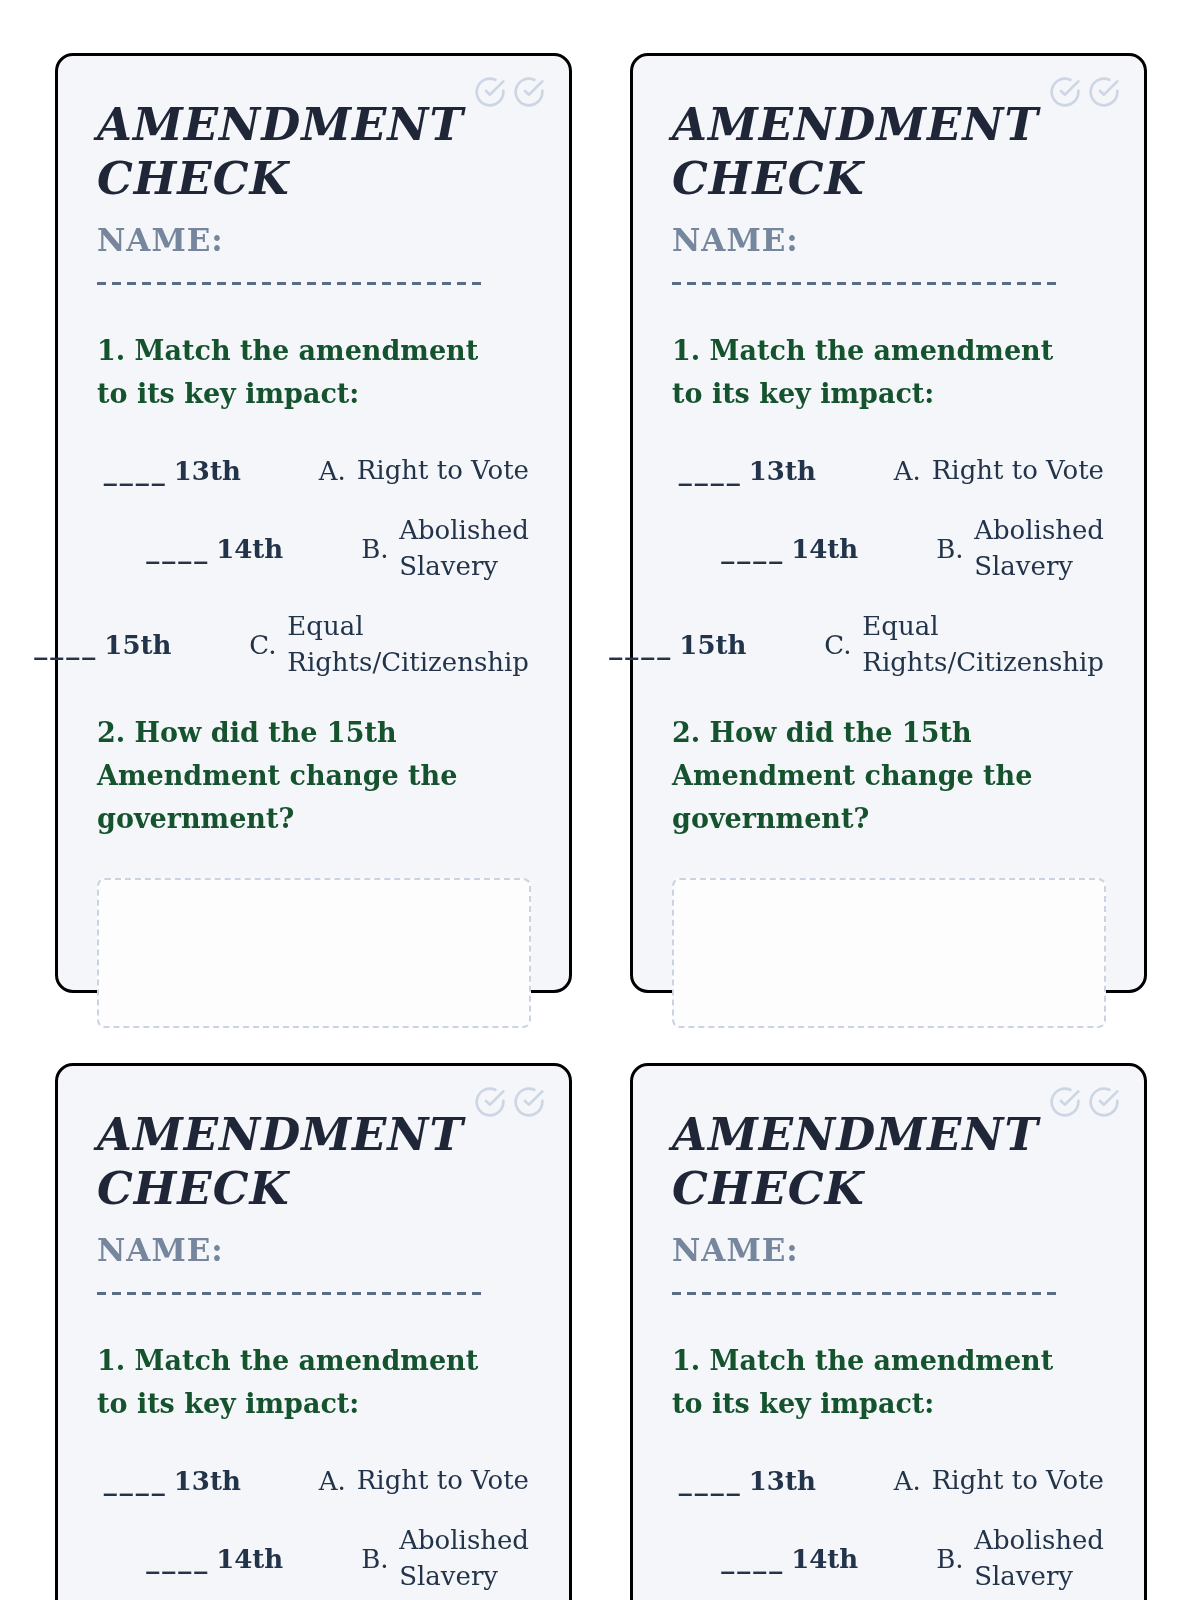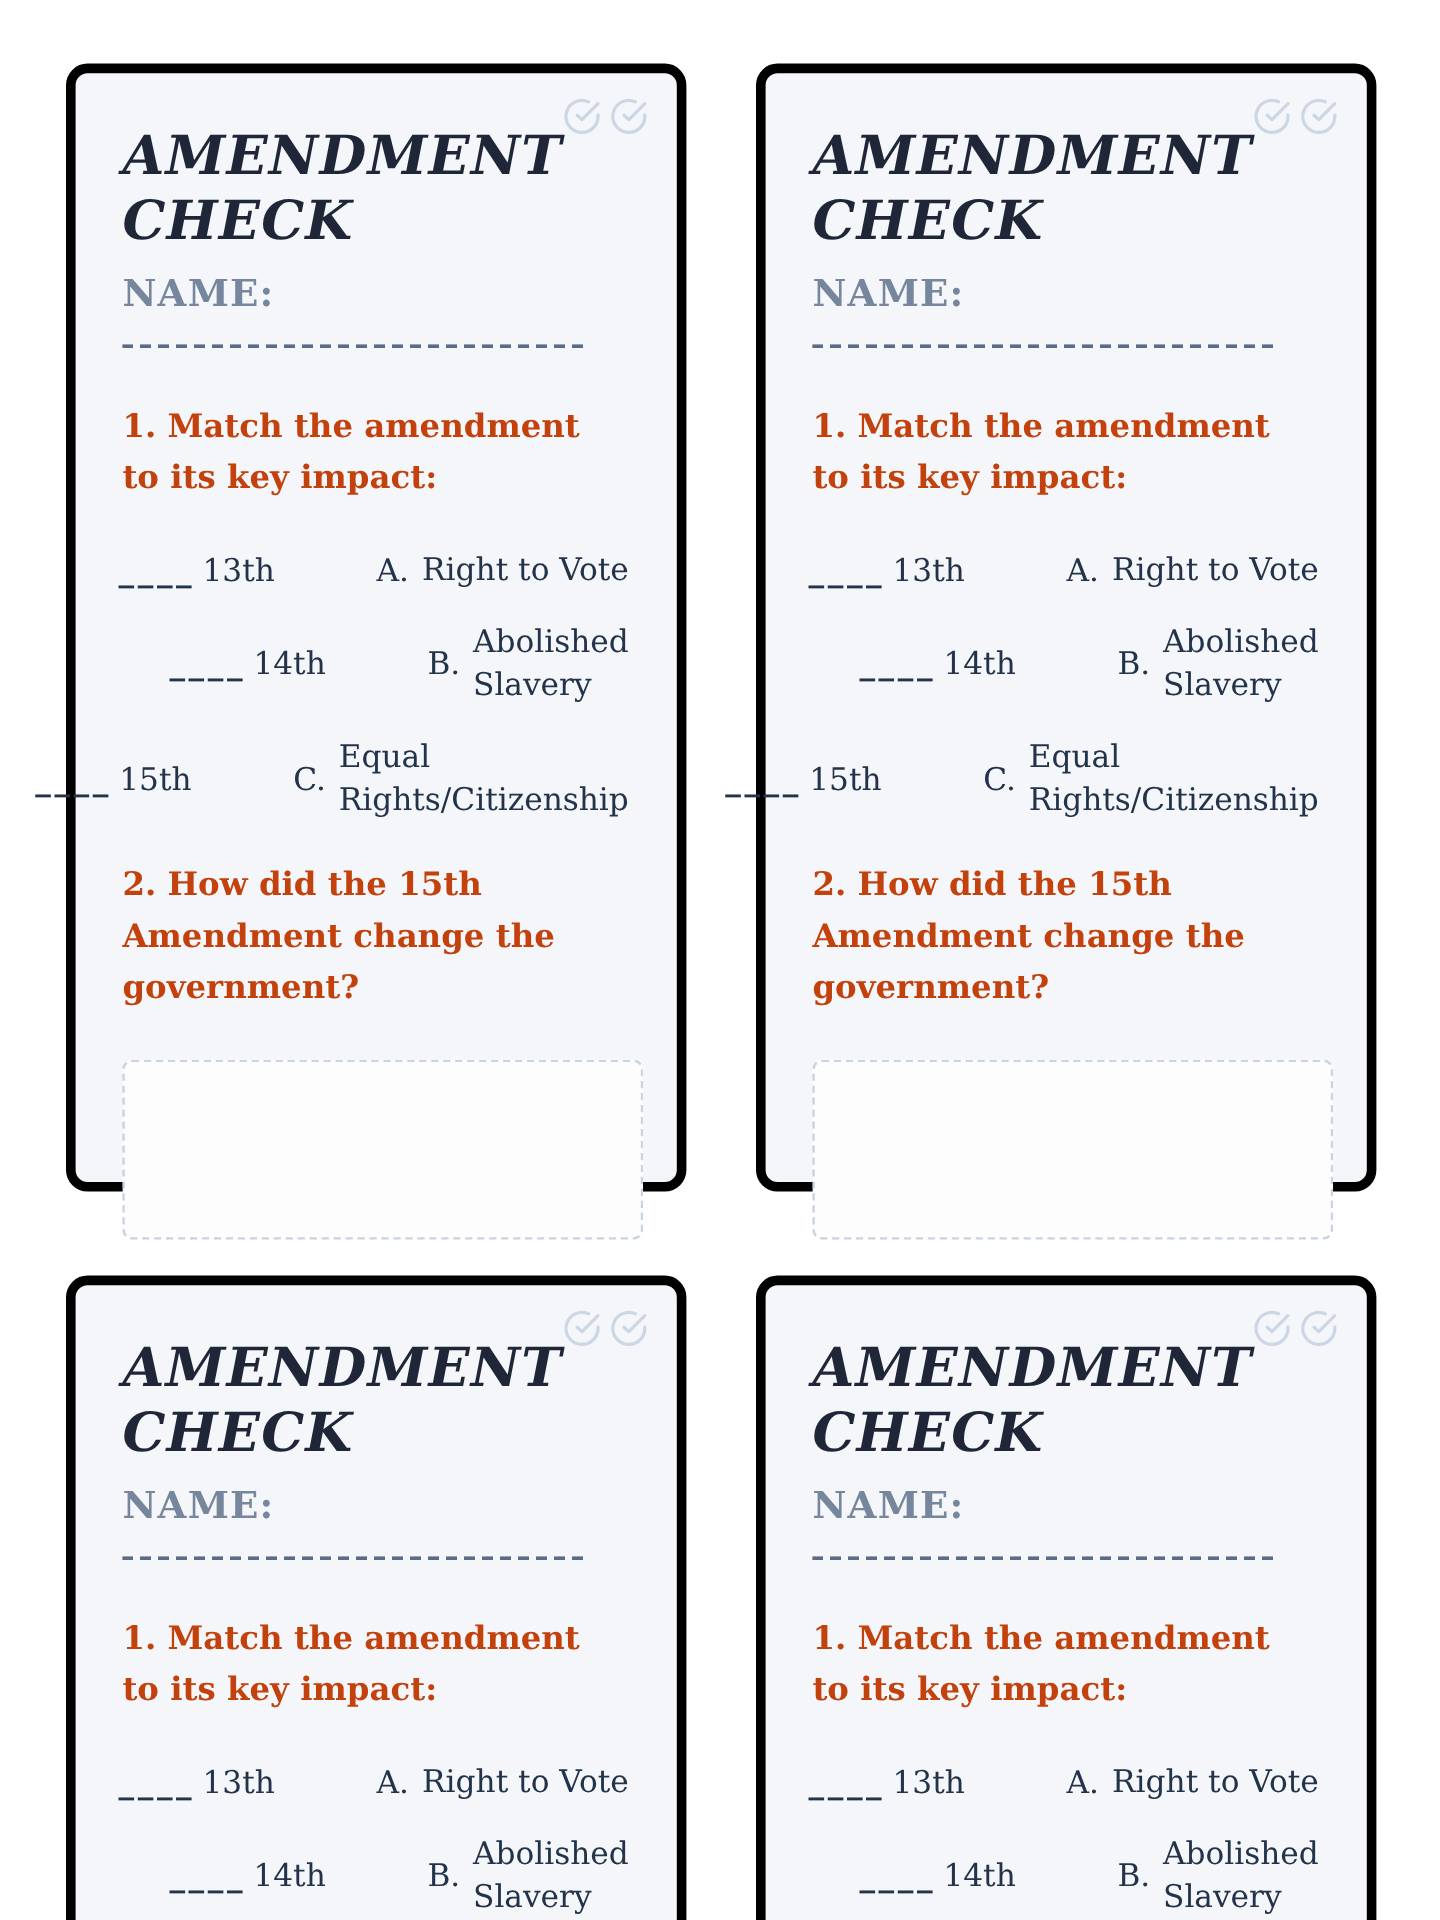--- a/index.html
+++ b/index.html
@@ -25,21 +25,21 @@
     column-gap: 58px;
     row-gap: 70px;
     padding: 53px 0 0 55px;
   }
   .card {
     position: relative;
     box-sizing: border-box;
     width: 517px;
     height: 940px;
     background: #f4f6f9;
-    border: 8px solid #000000;
+    border: 3px solid #000000;
     border-radius: 18px;
     padding: 42px 40px 0 39px;
     overflow: visible;
   }
   .card-icons {
     position: absolute;
     top: 20px;
     right: 24px;
     display: flex;
     gap: 7px;
@@ -65,21 +65,21 @@
     margin-top: 24px;
     width: 384px;
     height: 3px;
     background: repeating-linear-gradient(90deg, #5b6d85 0 9px, transparent 9px 15px);
   }
   .question {
     margin-top: 44px;
     font-size: 27px;
     font-weight: bold;
     line-height: 1.6;
-    color: #c2410c;
+    color: #14532d;
     max-width: 420px;
   }
   .question.q2 { margin-top: 30px; }
   .match-list {
     margin-top: 38px;
     margin-left: 28px;
     display: flex;
     flex-direction: column;
     gap: 24px;
     align-items: flex-end;
@@ -92,21 +92,21 @@
   }
   .match-blank {
     width: 60px;
     margin-right: 10px;
     font-weight: bold;
     letter-spacing: 3px;
     color: #22334a;
   }
   .match-amendment {
     width: 145px;
-    font-weight: normal;
+    font-weight: bold;
   }
   .option-letter {
     width: 38px;
   }
   .option-label {
     line-height: 1.38;
   }
   .option-label span {
     display: block;
     white-space: nowrap;

